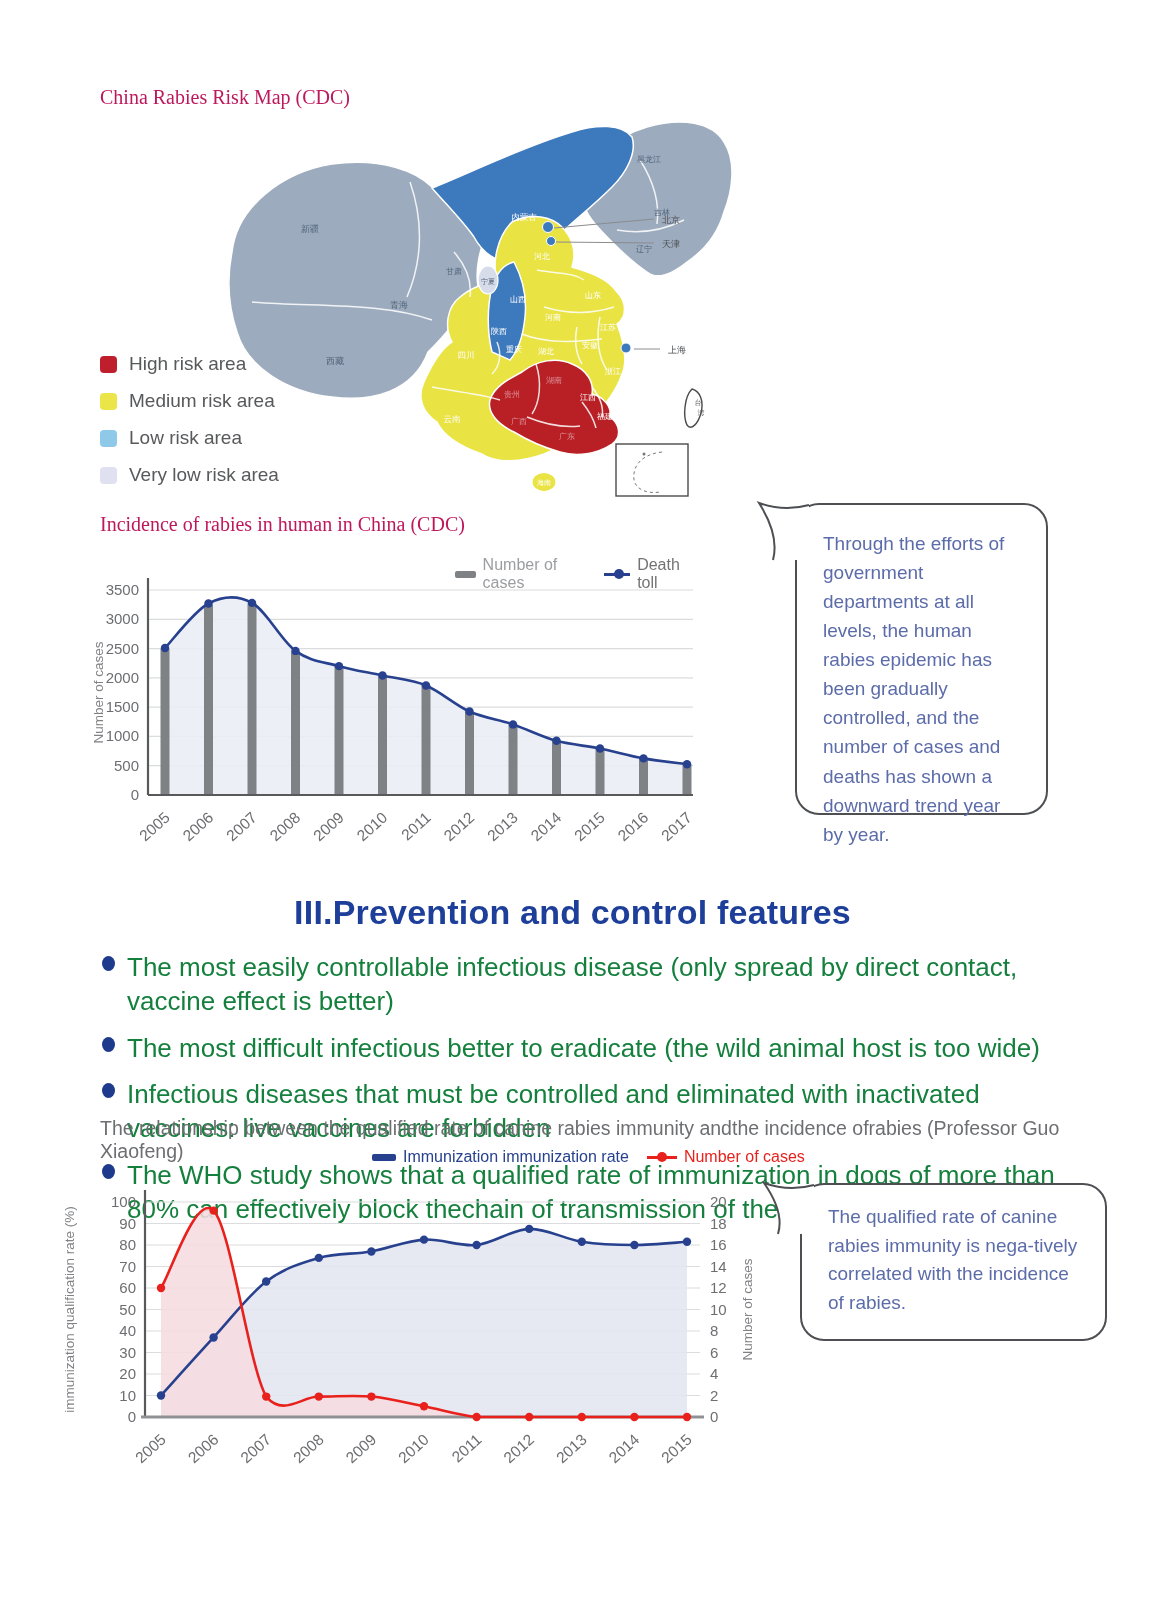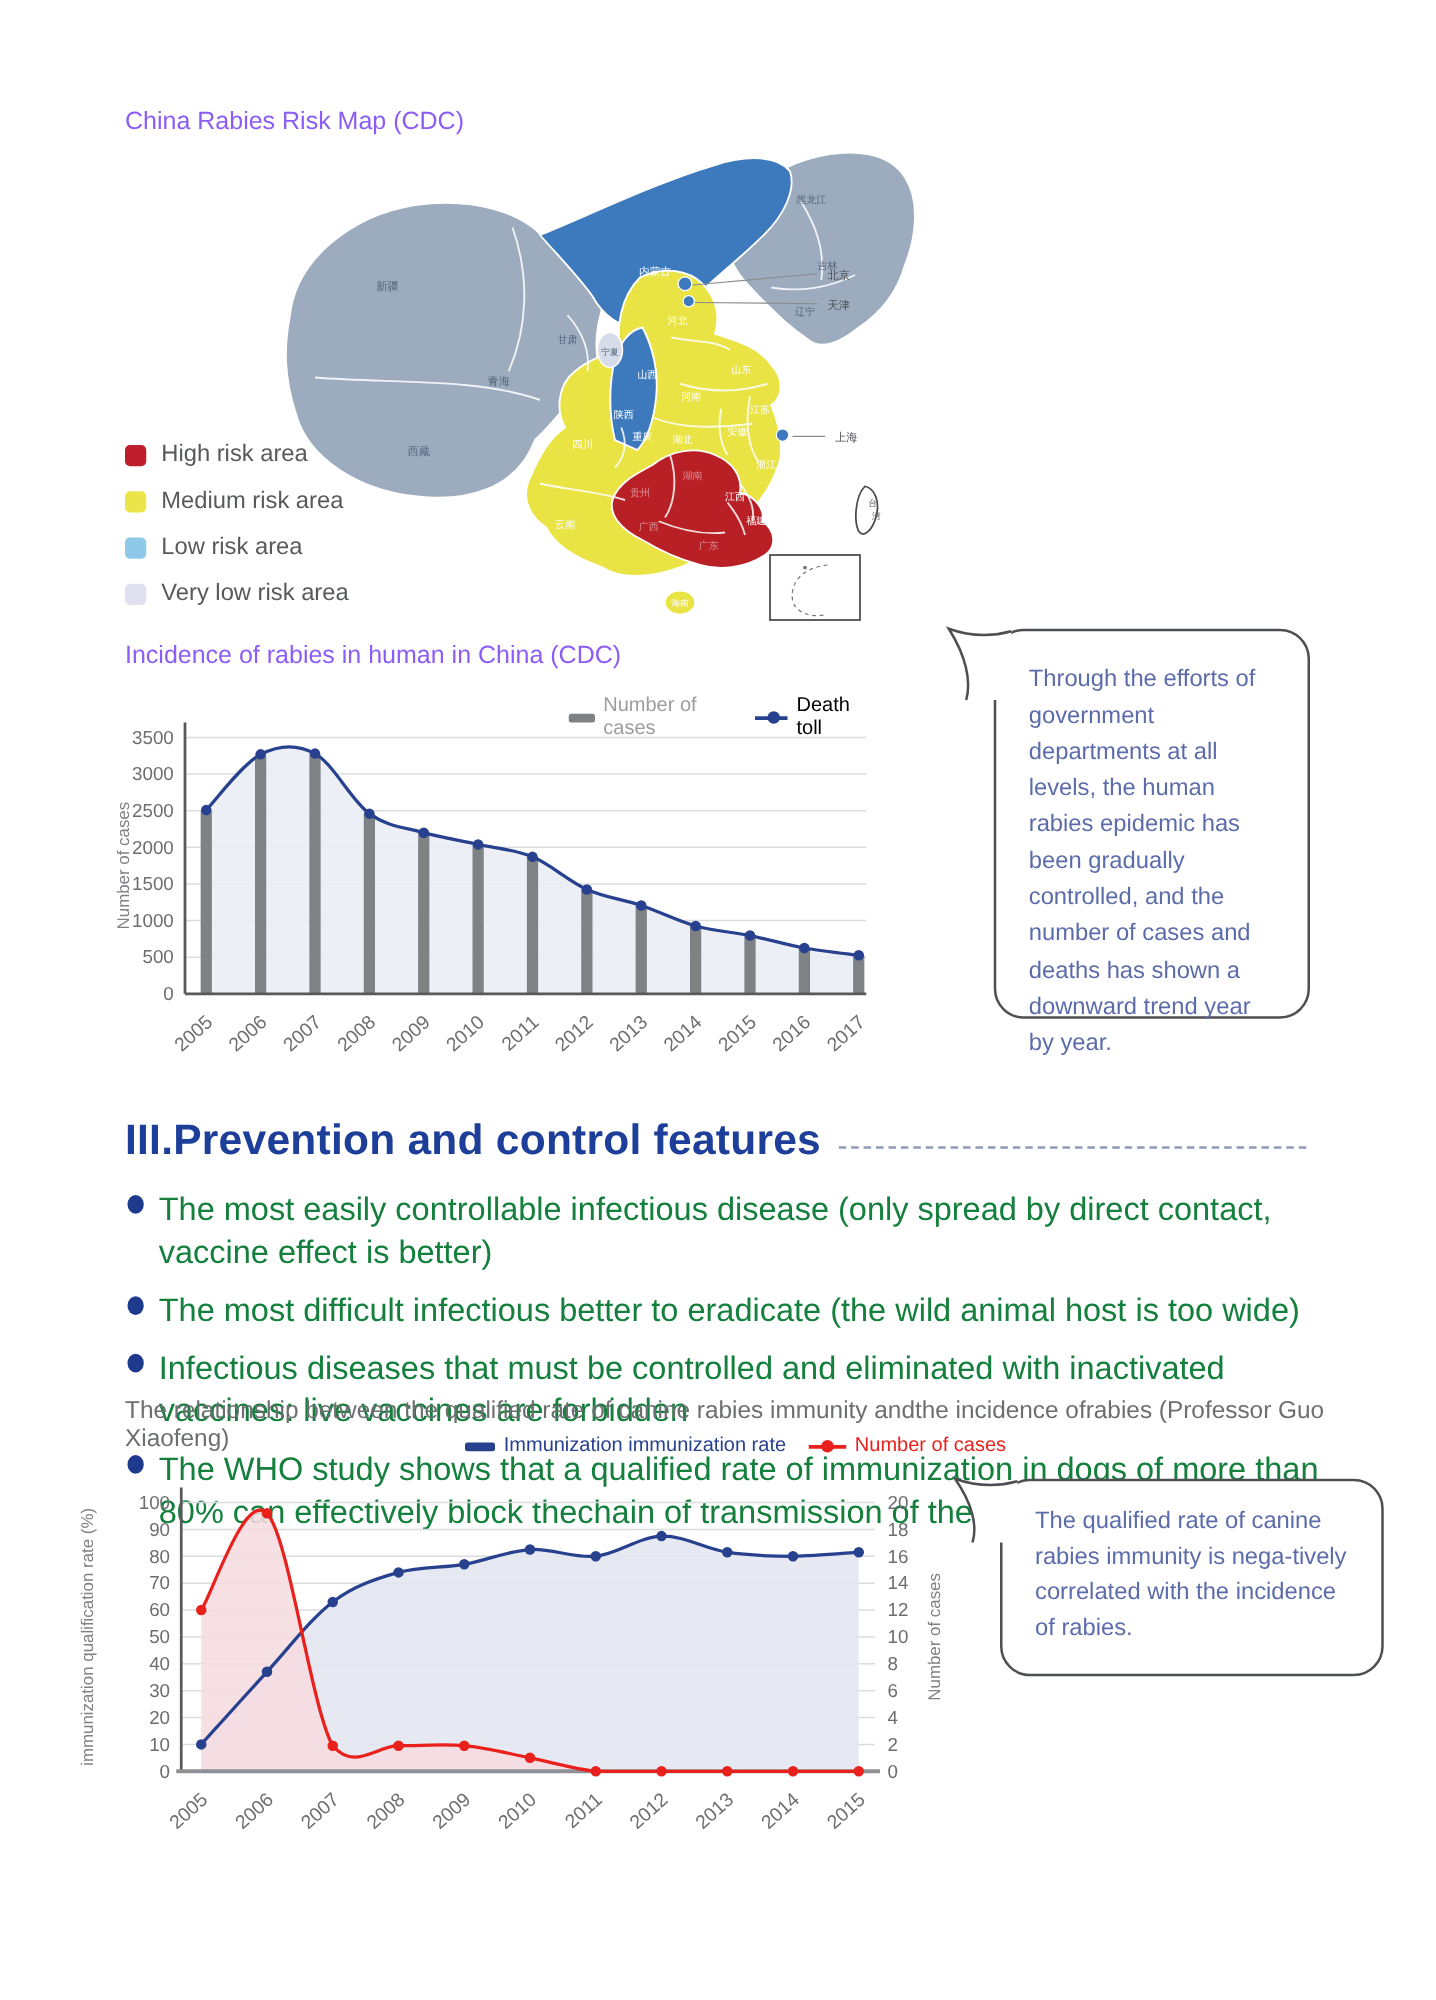--- a/index.html
+++ b/index.html
@@ -1,40 +1,40 @@
 <!DOCTYPE html>
 <html><head>
 <meta charset="utf-8">
 <style>
   html,body{margin:0;padding:0;background:#fff;}
   body{font-family:"Liberation Sans","DejaVu Sans",sans-serif;}
   .page{position:relative;width:1149px;height:1600px;background:#fff;overflow:hidden;}
   .abs{position:absolute;}
-  .sec-title{font-size:20px;color:#8b5cf6;}
+  .sec-title{font-size:20px;color:#be185d;font-family:Liberation Serif, serif;}
   
   .mlegend-row{display:flex;align-items:center;margin-bottom:15px;text-align:center;}
   .mlegend-swatch{width:17px;height:17px;border-radius:4px;margin-right:12px;flex:none;}
   .mlegend-label{font-size:19px;color:#58595b;}
   
   .clegend{display:flex;align-items:center;gap:18px;}
   .clegend .item{display:flex;align-items:center;gap:7px;}
   .sw-bar{width:24px;height:7px;border-radius:2px;display:inline-block;}
   .sw-line{width:30px;height:3px;display:inline-block;position:relative;}
   .sw-line i{position:absolute;left:10px;top:-3.5px;width:10px;height:10px;border-radius:50%;background:inherit;}
   .lg-gray{font-size:16px;color:#9b9da0;}
-  .lg-blue{font-size:16px;color:#000000;}
+  .lg-blue{font-size:16px;color:#737373;}
   .lg-red{font-size:16px;color:#e8211d;}
   .lg-navy{font-size:16px;color:#27418f;}
   
   .bubble{position:absolute;border-radius:15px;}
   .bubble .body{position:absolute;inset:0;border:2px solid #4d4f53;border-radius:24px;background:#fff;
     color:#5c6caa;font-size:19px;line-height:1.53;padding:24px 24px 20px 26px;box-sizing:border-box;}
   .bubble svg.tail{position:absolute;left:-38px;top:-3px;overflow:visible;}
   
-  .heading-row{display:flex;align-items:center;gap:14px;}
+  .heading-row{display:flex;align-items:center;gap:14px;flex-direction:column;}
   .heading{font-size:34px;font-weight:bold;color:#1d3e99;letter-spacing:0.2px;white-space:nowrap;}
   .dashes{flex:1;border-top:2px dashed #8f9ab8;height:0;margin-top:10px;}
   .bullets{list-style:none;margin:0;padding:0;}
   .bullets li{position:relative;padding-left:27px;margin-bottom:13px;font-size:26px;color:#15803d;line-height:1.3;}
   .bullets li::before{content:"";position:absolute;left:2px;top:5px;width:13px;height:15px;border-radius:50%;background:#1e3a8c;}
   .caption{font-size:19.5px;color:#6d6e71;}
   svg text{font-family:"Liberation Sans","DejaVu Sans",sans-serif;}
 </style>
 </head>
 <body>

